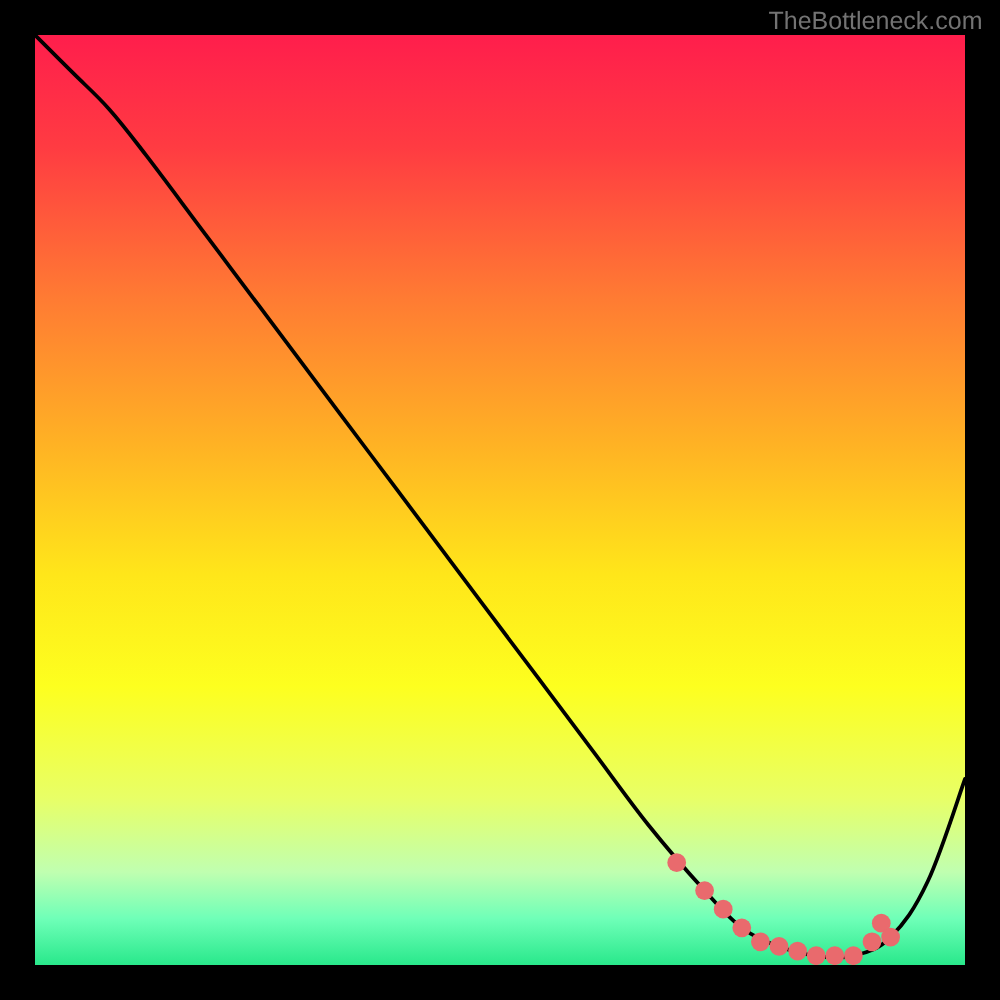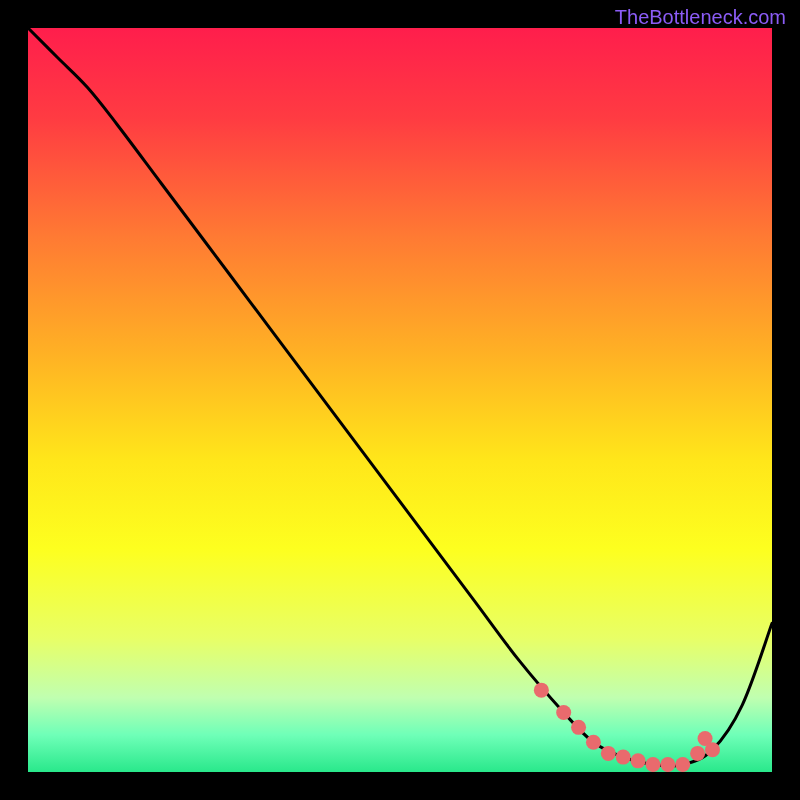--- a/index.html
+++ b/index.html
@@ -8,21 +8,21 @@
     height: 800px;
     background: #000;
     position: relative;
     font-family: Arial, sans-serif;
     overflow: hidden;
   }
   .watermark {
     position: absolute;
     top: 6px;
     right: 14px;
-    color: #8b5cf6;
+    color: #737373;
     font-size: 20px;
     font-weight: 500;
     z-index: 10;
   }
   .plot-area {
     position: absolute;
     left: 28px;
     top: 28px;
     width: 744px;
     height: 744px;

